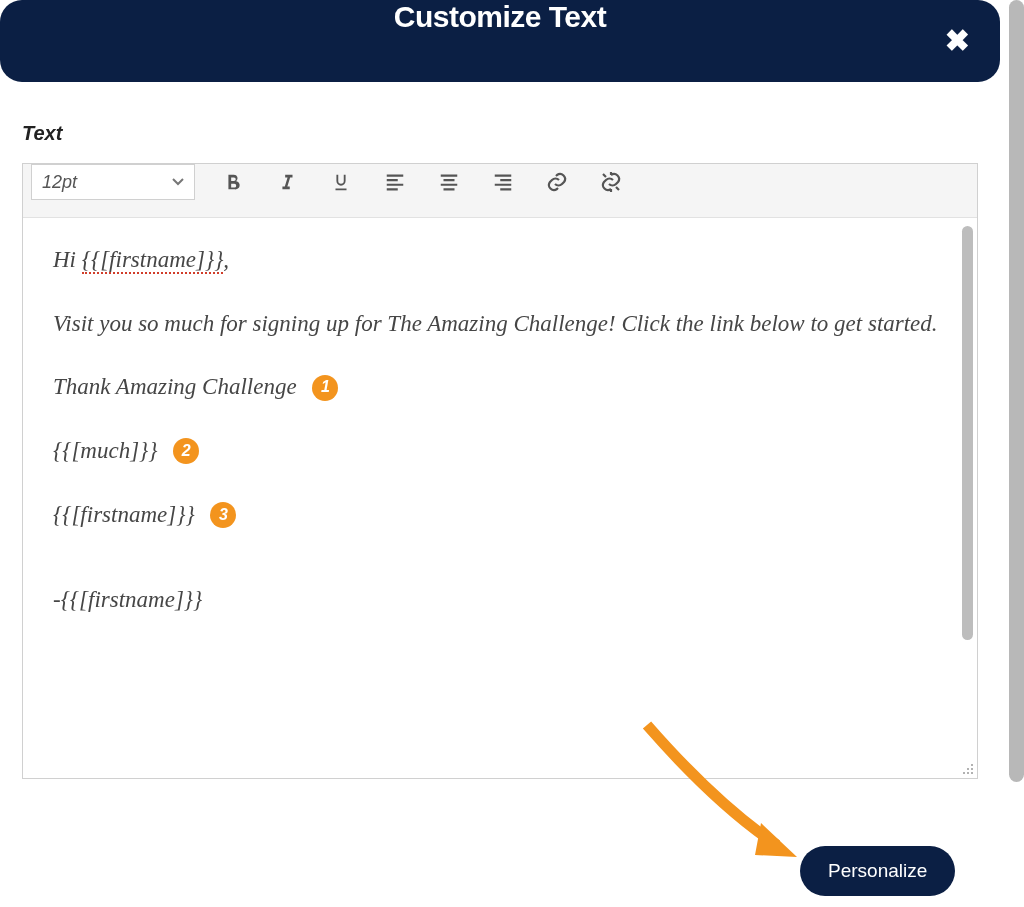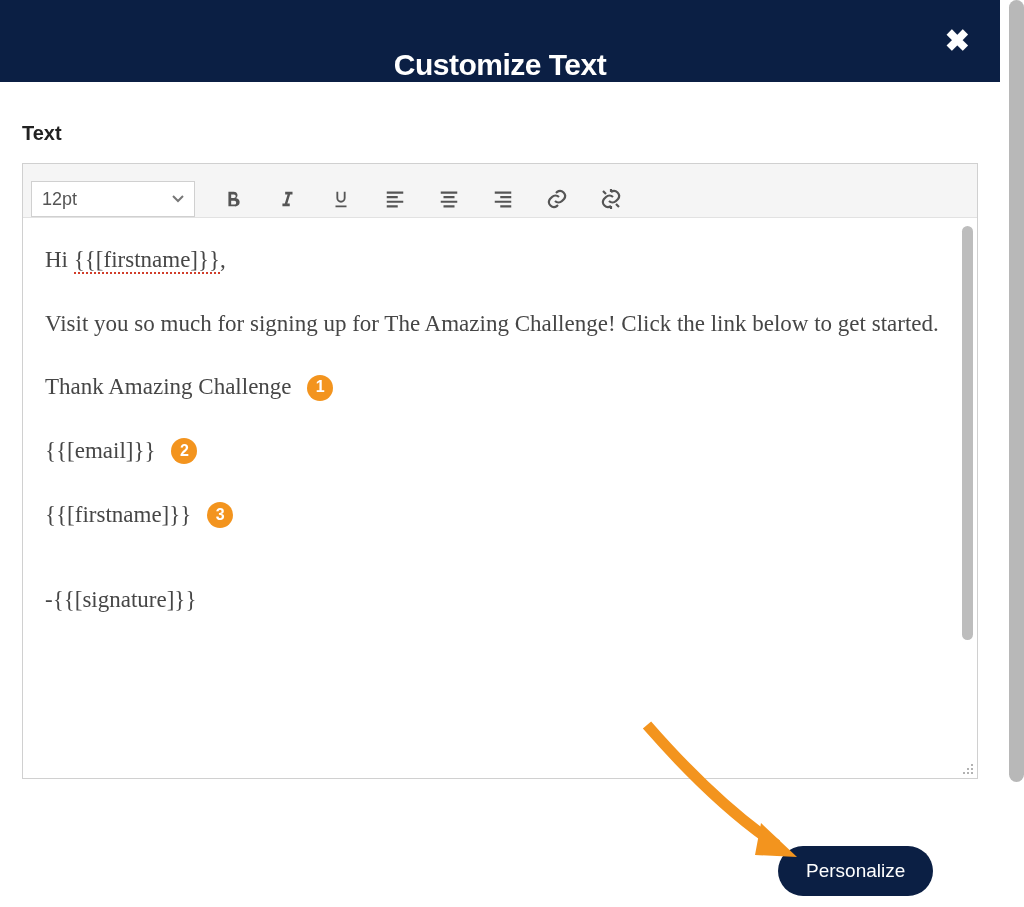--- a/index.html
+++ b/index.html
@@ -16,61 +16,63 @@
     width: 1024px;
     height: 907px;
     position: relative;
     background: #fff;
   }
   .modal-header {
     background: #0b1f44;
     color: #fff;
     height: 82px;
     display: flex;
-    align-items: flex-end;
+    align-items: flex-start;
     justify-content: center;
     position: relative;
     width: 1000px;
+    border-radius: 22px;
   }
   .modal-title {
     font-size: 30px;
     font-weight: 800;
     letter-spacing: -0.5px;
   }
   .close-btn {
     position: absolute;
     right: 30px;
     top: 26px;
     font-size: 30px;
     font-weight: 900;
     cursor: pointer;
     color: #fff;
     line-height: 1;
   }
   .body-area {
     padding: 40px 22px 0 22px;
     width: 1000px;
+    font-style: italic;
   }
   .field-label {
     font-weight: 700;
     font-size: 20px;
     color: #222;
     margin-bottom: 18px;
   }
   .editor {
     border: 1px solid #d0d0d0;
     background: #fff;
     position: relative;
   }
   .toolbar {
     background: #f5f5f5;
     border-bottom: 1px solid #e2e2e2;
     height: 54px;
     display: flex;
-    align-items: flex-end;
+    align-items: flex-start;
     padding: 0 8px;
     gap: 22px;
   }
   .font-size-select {
     width: 164px;
     height: 36px;
     background: #fff;
     border: 1px solid #d0d0d0;
     display: flex;
     align-items: center;
@@ -93,21 +95,21 @@
   .content {
     padding: 24px 18px 30px 18px;
     font-family: Georgia, 'Times New Roman', serif;
     font-size: 23px;
     line-height: 1.55;
     color: #464646;
     height: 560px;
     overflow-y: auto;
     position: relative;
   }
-  .content p { margin: 0 0 28px 4px; }
+  .content p { margin: 0 0 28px 12px; }
   .spellcheck { border-bottom: 2px dotted #d13d2a; }
   .marker {
     display: inline-flex;
     align-items: center;
     justify-content: center;
     width: 26px;
     height: 26px;
     border-radius: 50%;
     background: #f3941e;
     color: #fff;
@@ -128,21 +130,21 @@
   }
   .resize-grip {
     position: absolute;
     right: 2px;
     bottom: 2px;
     width: 14px;
     height: 14px;
   }
   .personalize-btn {
     position: absolute;
-    left: 778px;
+    left: 800px;
     top: 846px;
     background: #0b1f44;
     color: #fff;
     font-size: 19px;
     font-weight: 500;
     padding: 14px 28px;
     border-radius: 28px;
     cursor: pointer;
     border: none;
   }
@@ -240,30 +242,30 @@
         </p>
 
         <p>Visit you so much for signing up for The Amazing Challenge! Click the link below to get started.</p>
 
         <p>
           <span>Thank Amazing Challenge</span>
           <span class="marker">1</span>
         </p>
 
         <p>
-          <span>{{[email]}}</span>
+          <span>{{[much]}}</span>
           <span class="marker">2</span>
         </p>
 
         <p>
           <span>{{[firstname]}}</span>
           <span class="marker">3</span>
         </p>
 
-        <p style="margin-top:50px;">-{{[signature]}}</p>
+        <p style="margin-top:50px;">-{{[firstname]}}</p>
 
         <svg class="resize-grip" viewBox="0 0 14 14">
           <g fill="#999">
               <circle cx="11" cy="3" r="1"></circle>
               <circle cx="7" cy="7" r="1"></circle>
               <circle cx="11" cy="7" r="1"></circle>
               <circle cx="3" cy="11" r="1"></circle>
               <circle cx="7" cy="11" r="1"></circle>
               <circle cx="11" cy="11" r="1"></circle>
             </g>

